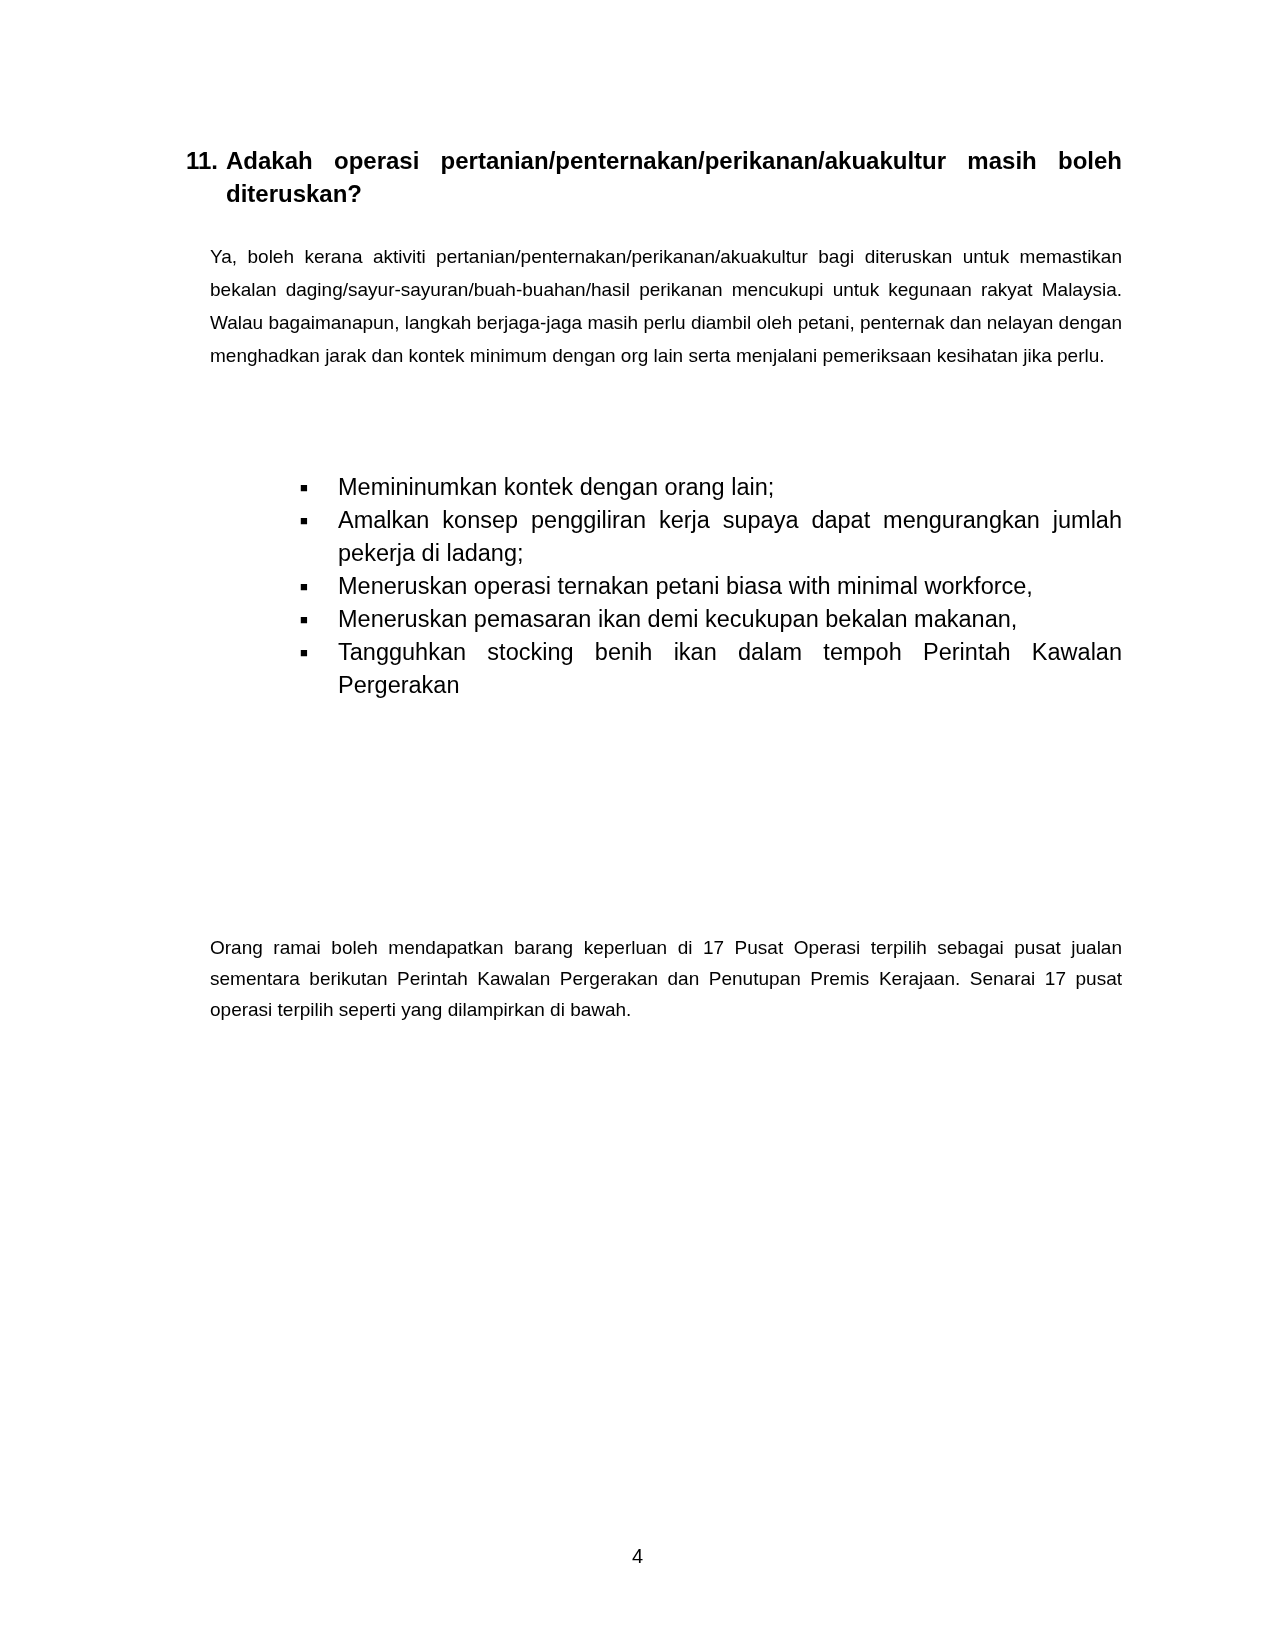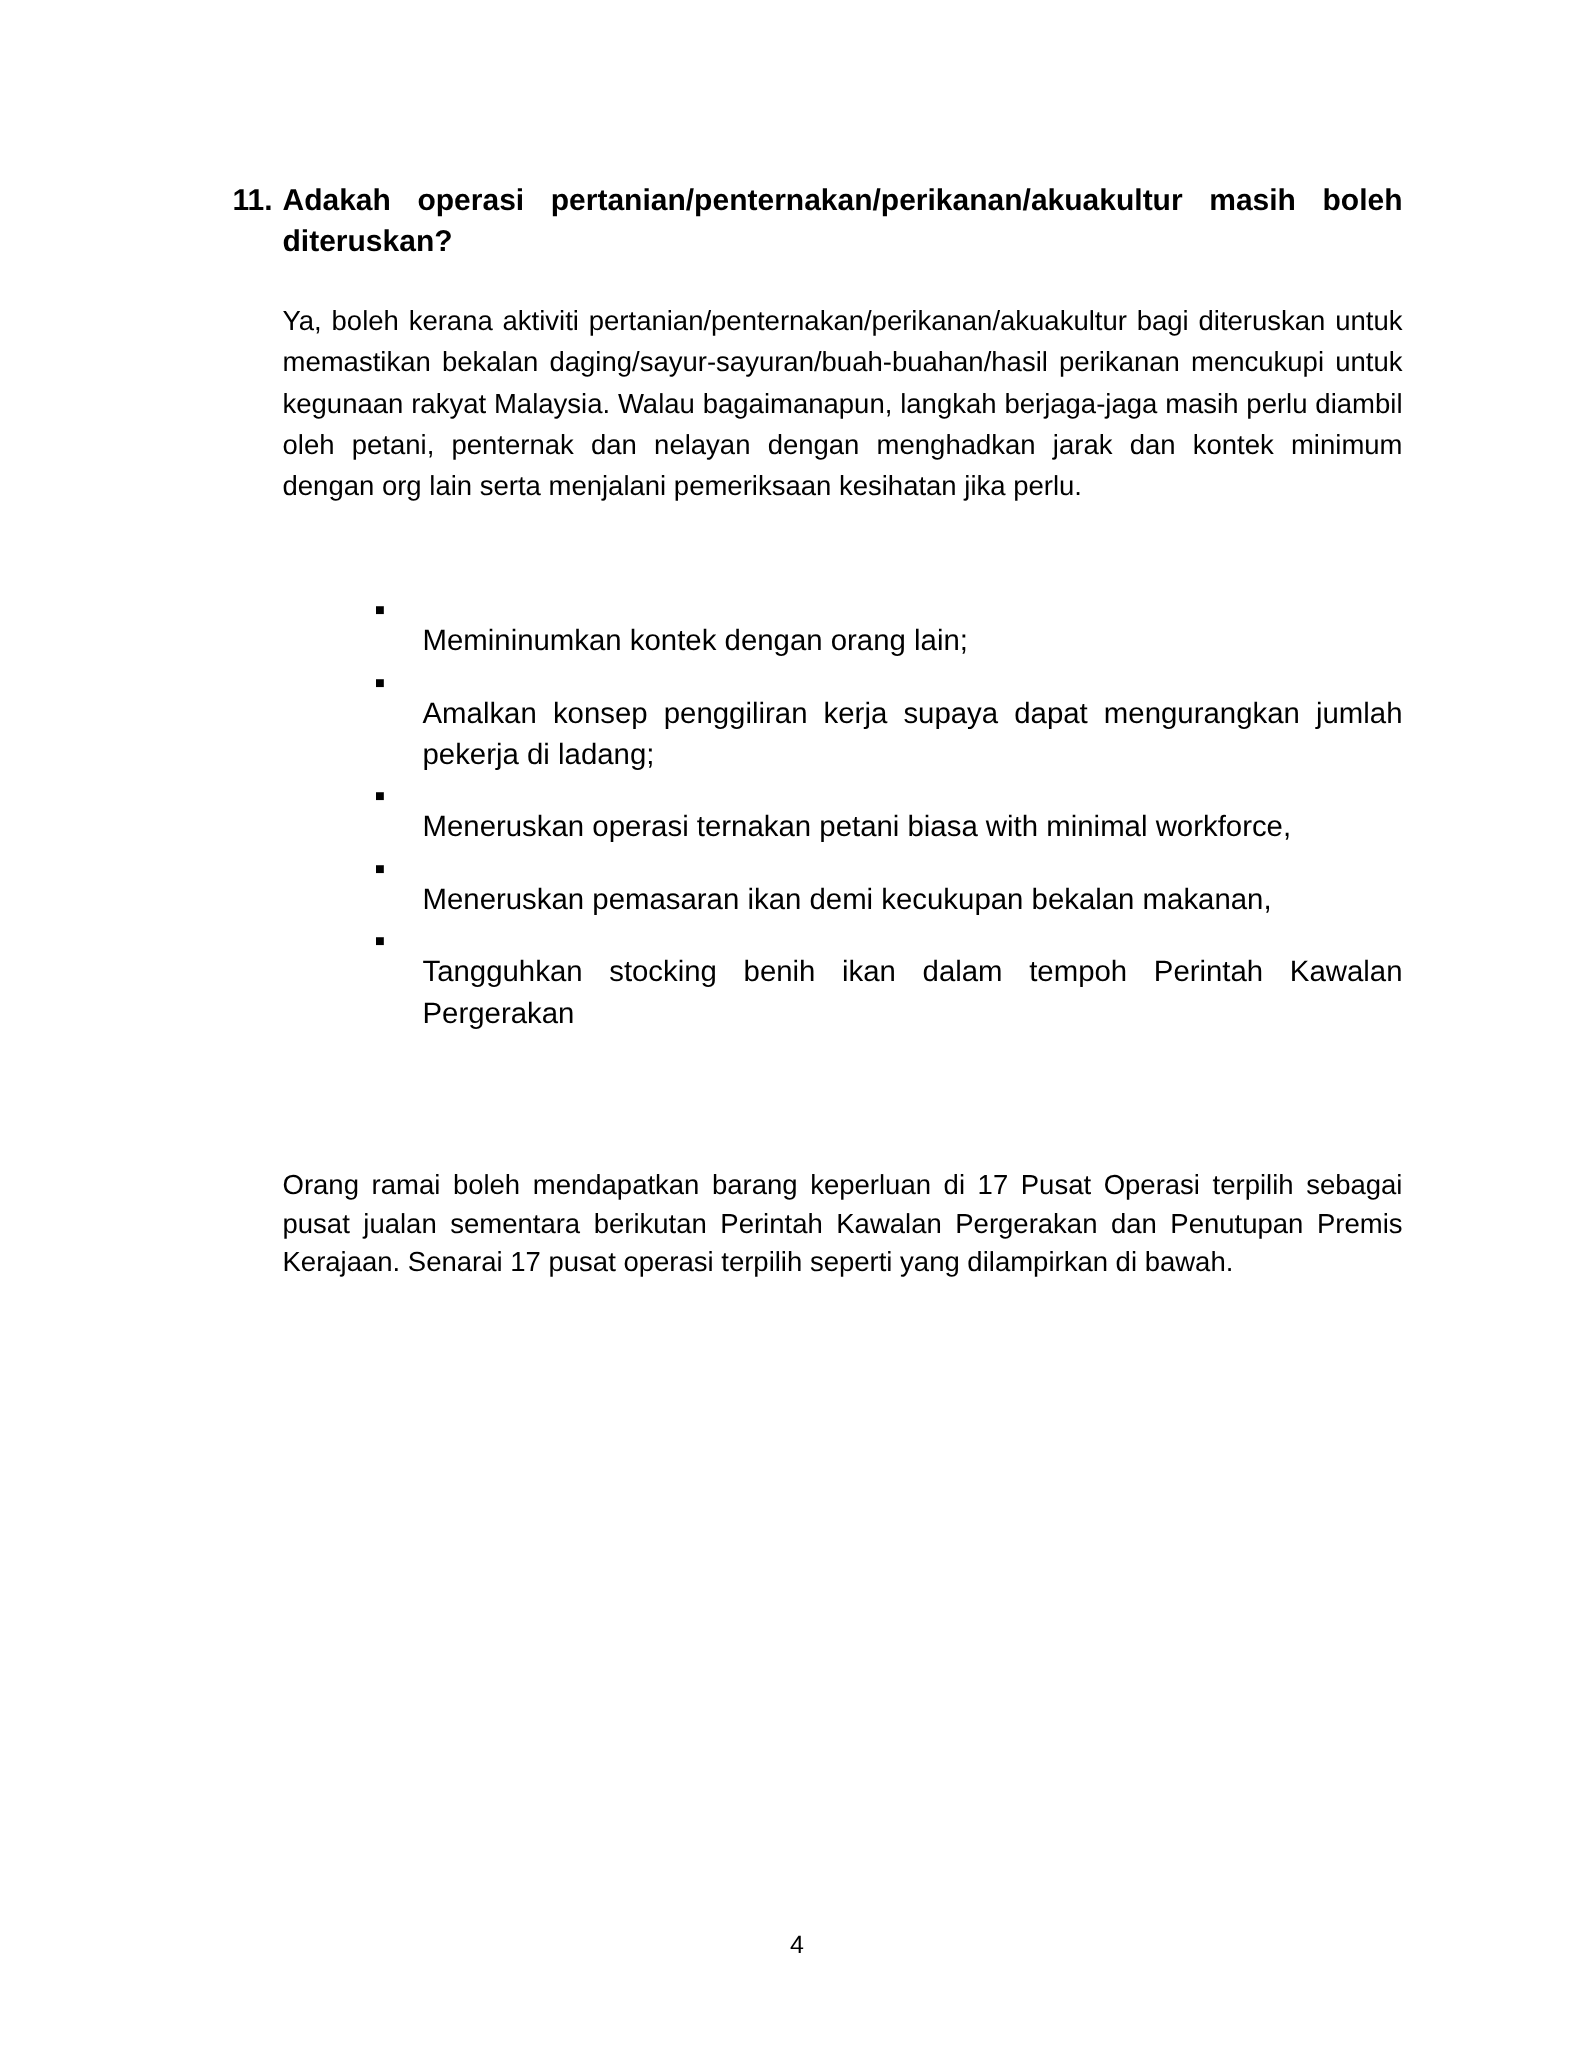--- a/index.html
+++ b/index.html
@@ -3,26 +3,26 @@
   <meta charset="utf-8">
   <style>
     html, body { margin: 0; padding: 0; background: #ffffff; }
     body { width: 1275px; height: 1650px; position: relative; overflow: hidden;
            font-family: "Liberation Sans", sans-serif; color: #000; }
     .page { position: absolute; left: 0; top: 0; width: 1072px; height: 1650px; }
     .q { position: absolute; left: 186px; width: 936px; }
     .q-head { display: flex; font-weight: bold; font-size: 24px; line-height: 33px; }
     .q-num { width: 40px; flex: none; }
     .q-title { flex: 1; text-align: justify; text-align-last: left; }
-    .q-body { margin-left: 40px; font-size: 22px; line-height: 33px; text-align: justify; }
+    .q-body { margin-left: 24px; font-size: 19px; line-height: 33px; text-align: justify; }
     .q-body p { margin: 0; }
     ul.bullets { list-style: none; margin: 0; padding: 0; margin-left: 110px; }
     ul.bullets li { display: flex; font-size: 23.5px; line-height: 33px; }
     ul.bullets .mark { width: 38px; flex: none; font-size: 13px; line-height: 33px; padding-left: 4px; }
-    ul.bullets .txt { flex: 1; text-align: justify; text-align-last: left; margin-top: 25px; }
+    ul.bullets .txt { flex: 1; text-align: justify; text-align-last: left; }
     .page-num { position: absolute; top: 1545px; left: 0; width: 1275px; text-align: center; font-size: 20px; }
   </style>
 </head>
 <body>
 
 <div class="page">
 
   <section class="q" style="top:144px;">
     <div class="q-head">
       <span class="q-num">11.</span>

